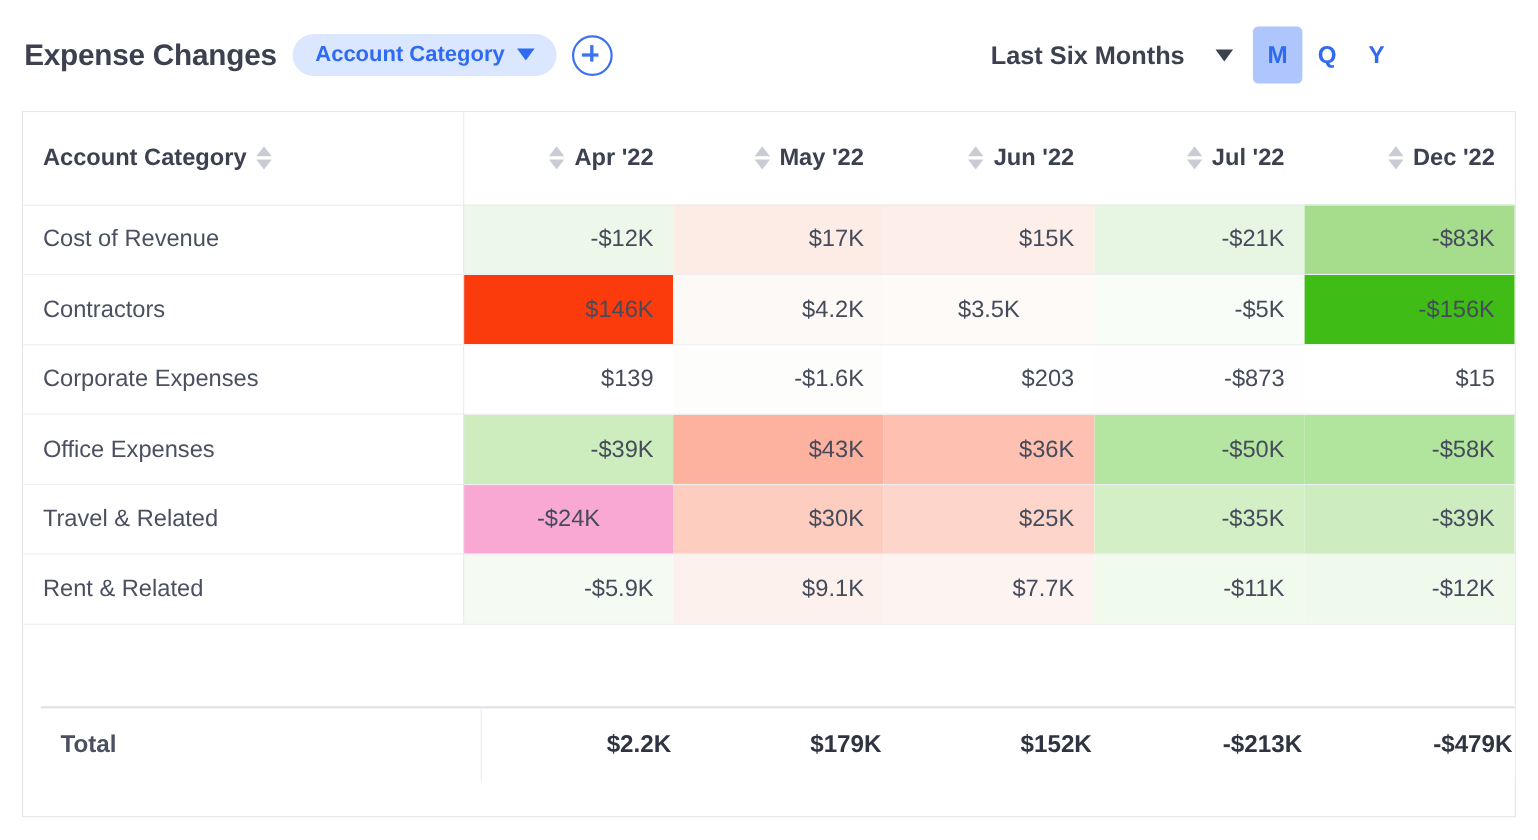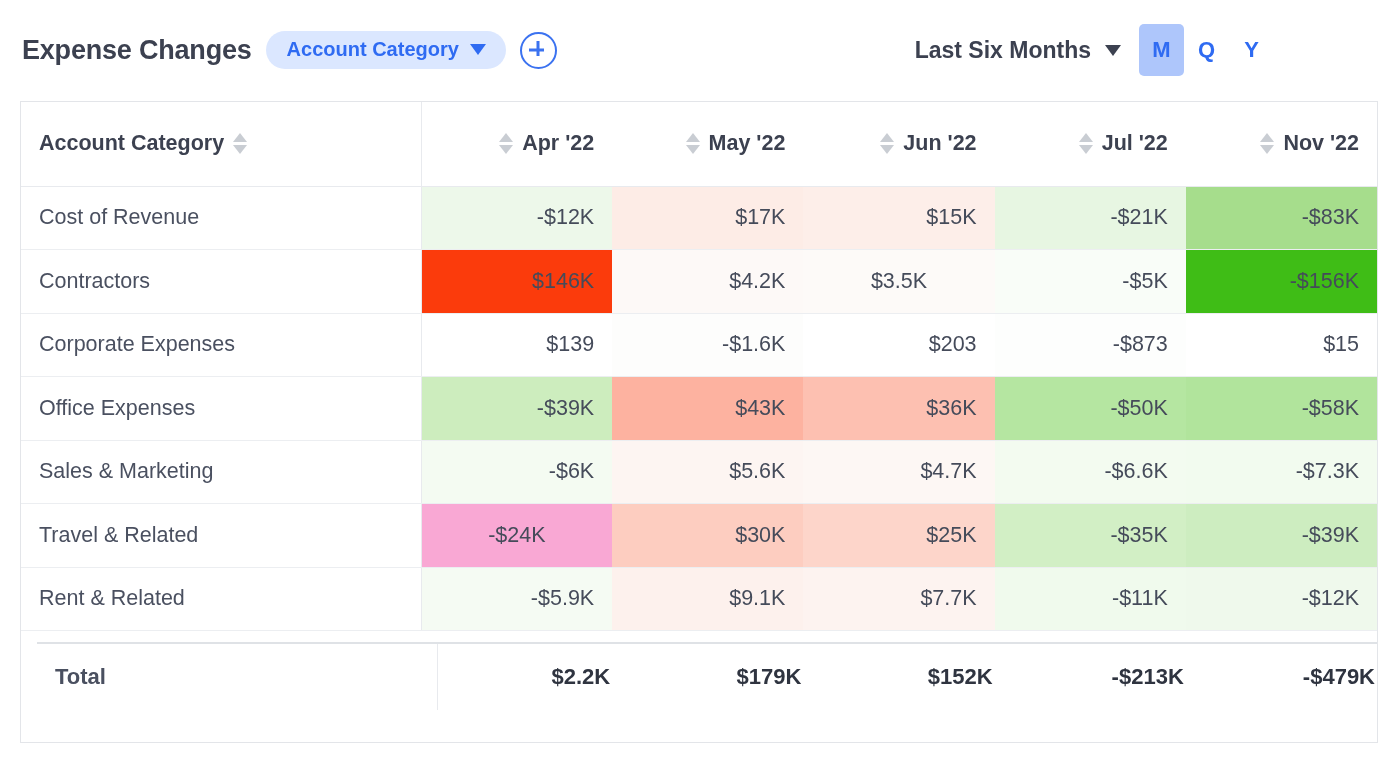--- a/index.html
+++ b/index.html
@@ -83,21 +83,21 @@
   .header-right {
     margin-left: auto;
     display: flex;
     align-items: center;
     padding-right: 18px;
     gap: 0;
   }
   .range-select {
     display: flex;
     align-items: center;
-    gap: 14px;
+    gap: 28px;
     cursor: pointer;
     margin-right: 18px;
   }
   .range-label {
     font-size: 23px;
     font-weight: 700;
     color: #3c4150;
     white-space: nowrap;
   }
   .caret-down-dark {
@@ -336,21 +336,21 @@
                 </span>
               <span>Jul '22</span>
             </span>
           </th>
           <th class="data-head">
             <span class="head-inner right">
               <span class="sorter">
                   <i class="up"></i>
                   <i class="down"></i>
                 </span>
-              <span>Nov '22</span>
+              <span>Dec '22</span>
             </span>
           </th>
         </tr>
       </thead>
       <tbody id="tbody">
           <tr>
             <td class="label-cell">Cost of Revenue</td>
             <td class="data-cell" style="background: rgb(237, 248, 234);">-$12K</td>
             <td class="data-cell" style="background: rgb(253, 236, 230);">$17K</td>
             <td class="data-cell" style="background: rgb(253, 238, 233);">$15K</td>
@@ -373,28 +373,20 @@
             <td class="data-cell" style="background: rgb(253, 254, 253);">-$873</td>
             <td class="data-cell" style="background: rgb(255, 255, 255);">$15</td>
           </tr>
           <tr>
             <td class="label-cell">Office Expenses</td>
             <td class="data-cell" style="background: rgb(205, 237, 190);">-$39K</td>
             <td class="data-cell" style="background: rgb(253, 178, 160);">$43K</td>
             <td class="data-cell" style="background: rgb(253, 192, 177);">$36K</td>
             <td class="data-cell" style="background: rgb(181, 230, 161); padding-left: 10px;">-$50K</td>
             <td class="data-cell" style="background: rgb(177, 228, 156);">-$58K</td>
-          </tr>
-          <tr>
-            <td class="label-cell">Sales &amp; Marketing</td>
-            <td class="data-cell" style="background: rgb(244, 251, 242);">-$6K</td>
-            <td class="data-cell" style="background: rgb(253, 245, 242);">$5.6K</td>
-            <td class="data-cell" style="background: rgb(253, 247, 244);">$4.7K</td>
-            <td class="data-cell" style="background: rgb(243, 251, 240);">-$6.6K</td>
-            <td class="data-cell" style="background: rgb(242, 251, 239);">-$7.3K</td>
           </tr>
           <tr>
             <td class="label-cell">Travel &amp; Related</td>
             <td class="data-cell" style="background: #f9a8d4; text-align: center;">-$24K</td>
             <td class="data-cell" style="background: rgb(253, 205, 192);">$30K</td>
             <td class="data-cell" style="background: rgb(253, 213, 202);">$25K</td>
             <td class="data-cell" style="background: rgb(210, 239, 197);">-$35K</td>
             <td class="data-cell" style="background: rgb(205, 237, 192);">-$39K</td>
           </tr>
           <tr>

